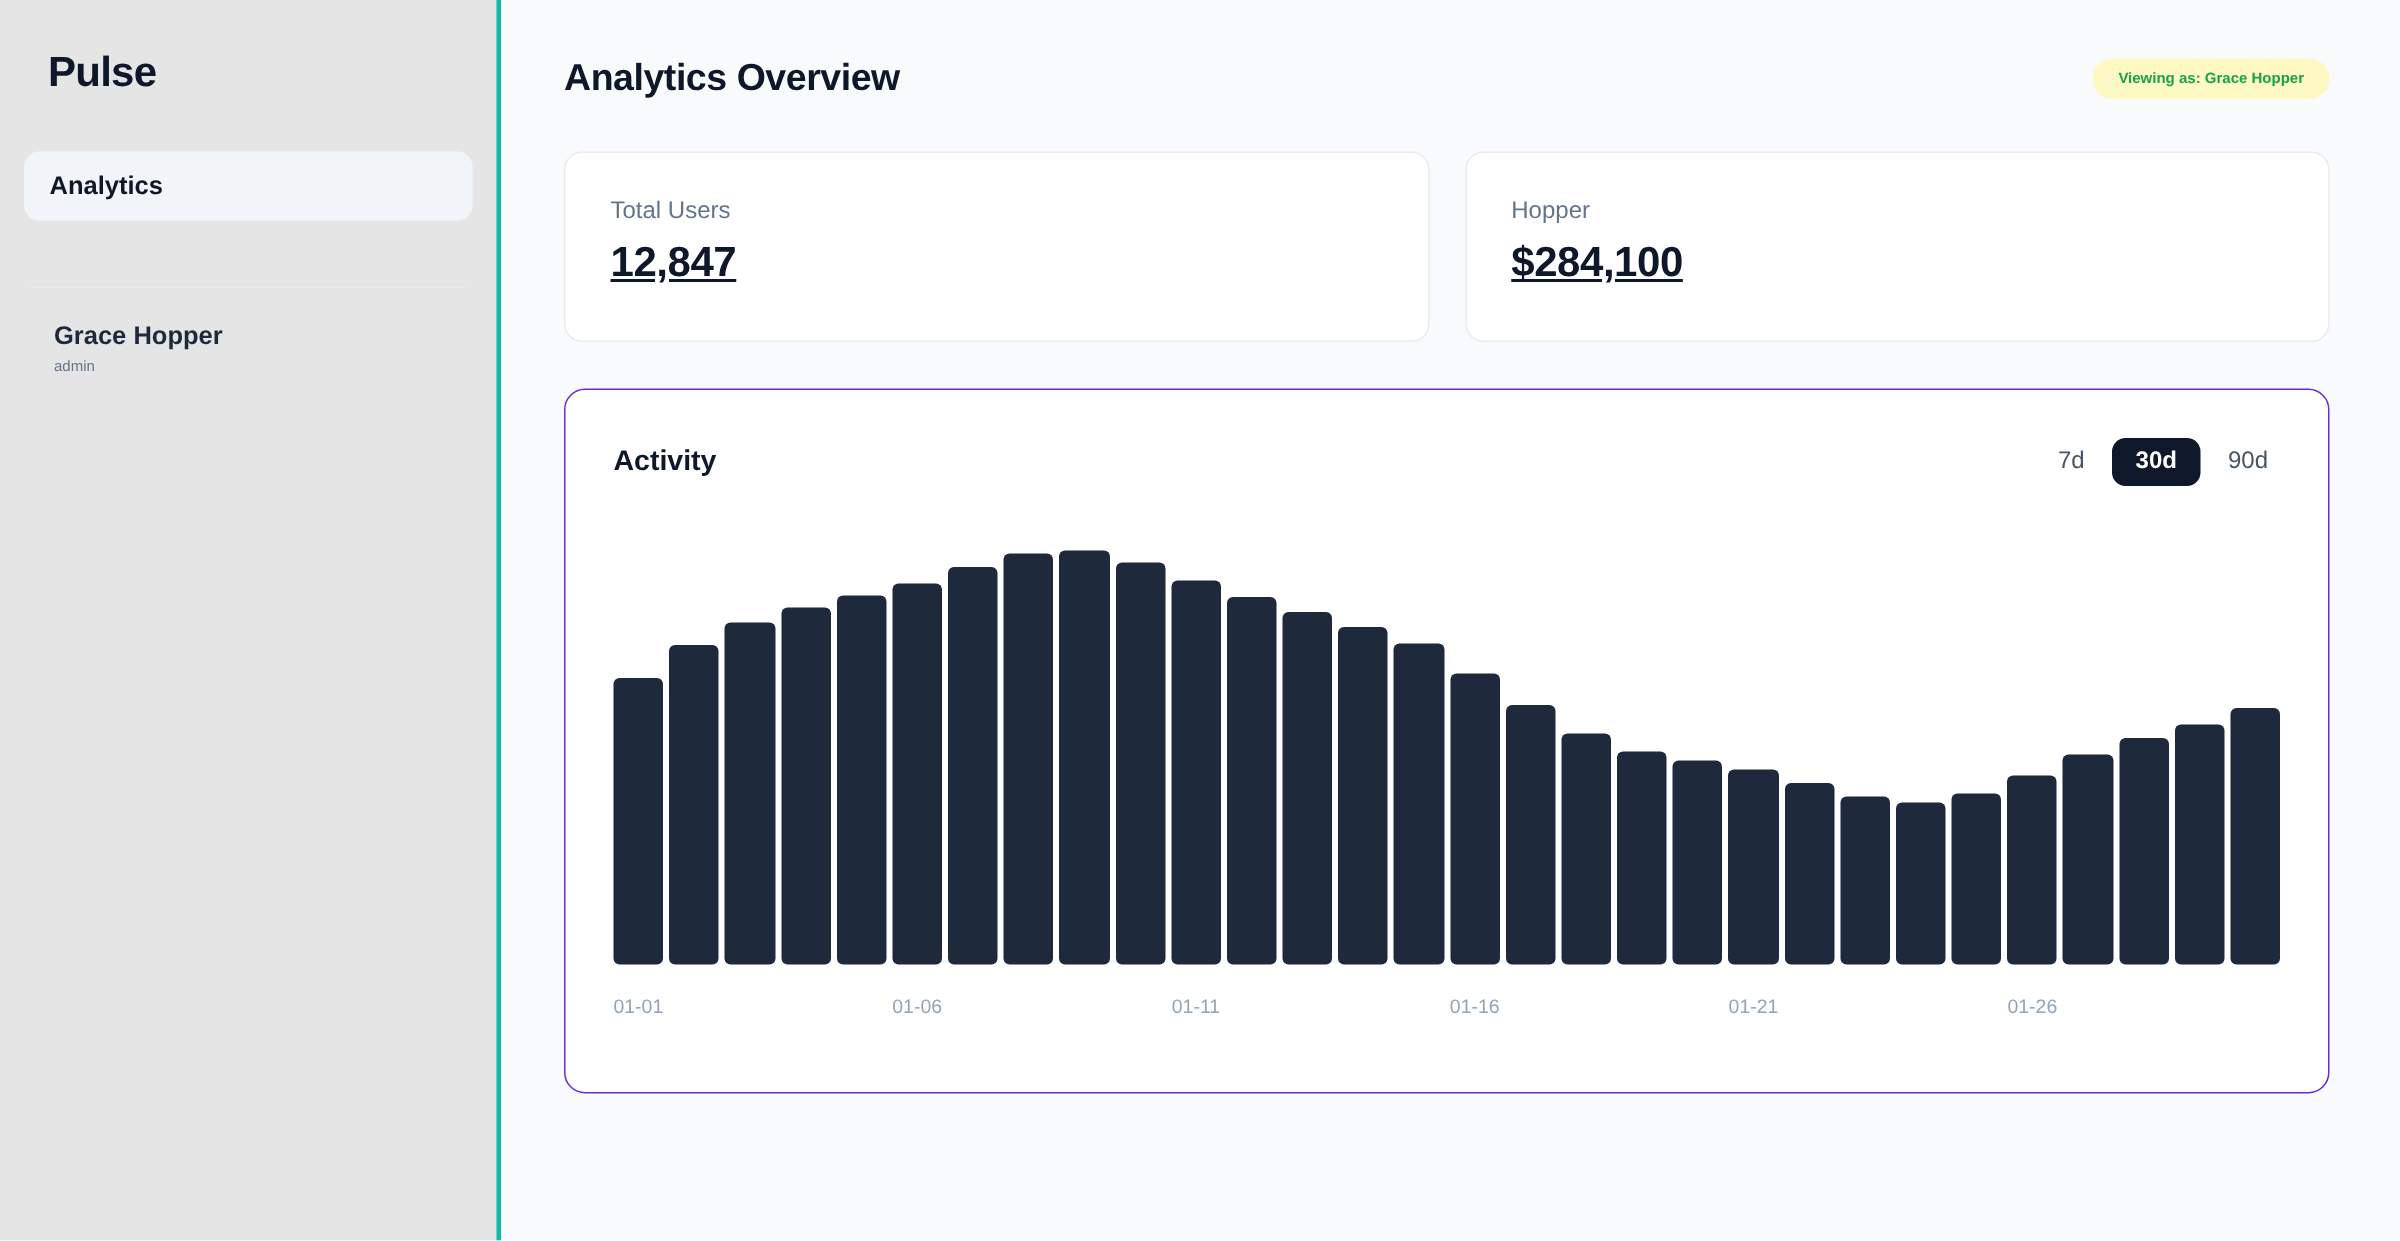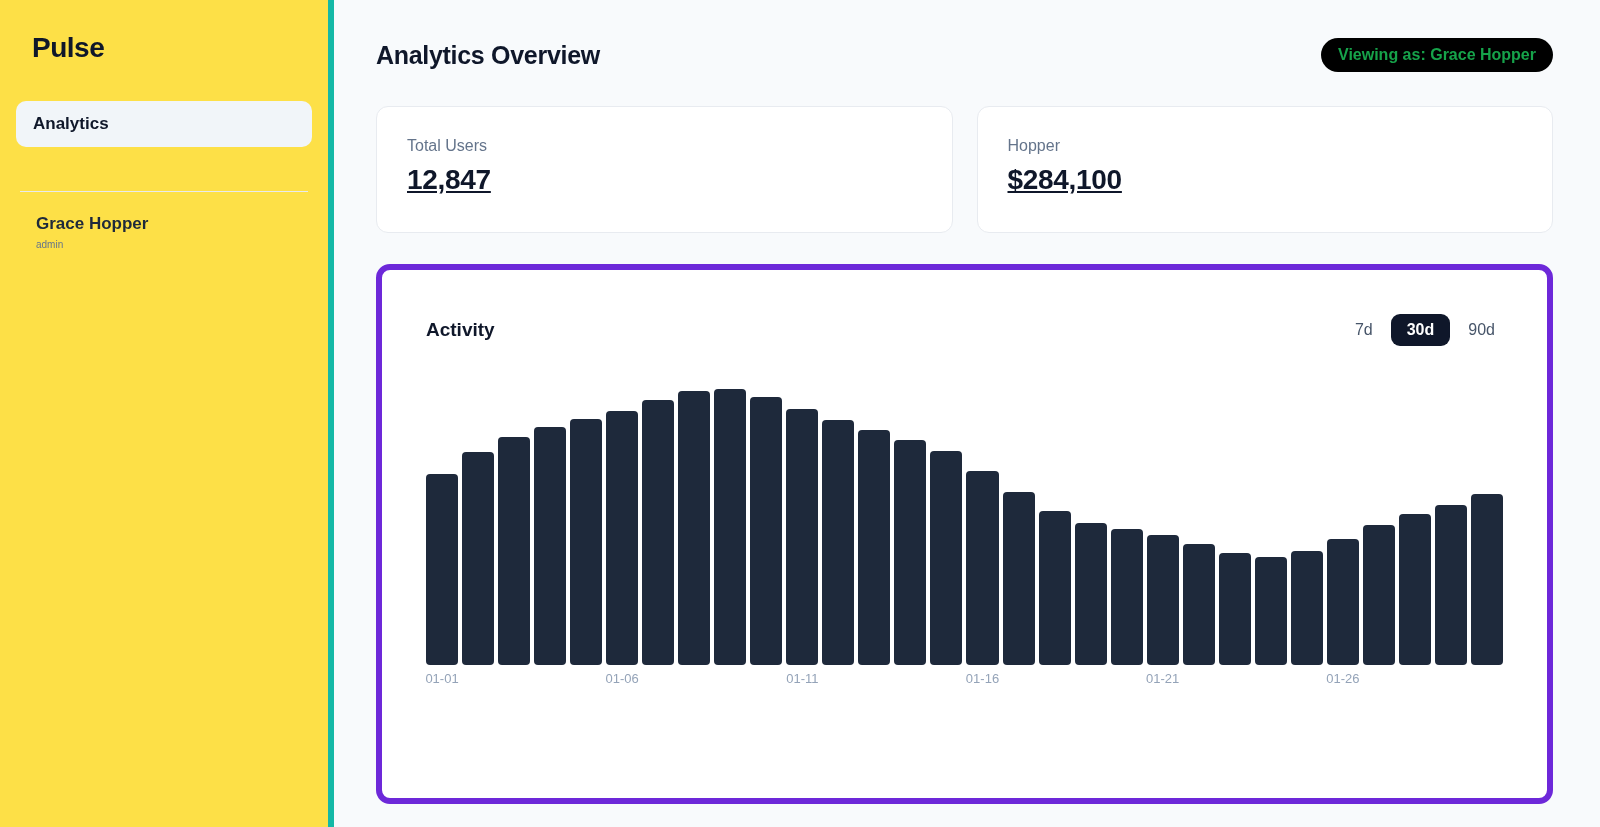--- a/index.html
+++ b/index.html
@@ -7,22 +7,22 @@
   body {
     font-family: "Liberation Sans", sans-serif;
     background: #f8fafc;
     color: #0f172a;
     display: flex;
   }
 
   
   .sidebar {
     width: 334px; min-width: 334px; height: 100%;
-    background: #fde047;
-    border-right: 6px solid #14b8a6;
+    background: #e5e5e5;
+    border-right: 3px solid #14b8a6;
     padding: 30px 16px 0 16px;
   }
   .brand {
     font-size: 28px; font-weight: 800; letter-spacing: -0.5px;
     color: #0f172a; margin-left: 16px; margin-top: 2px;
   }
   .nav-item {
     margin-top: 37px;
     background: #f1f5f9;
     border-radius: 10px;
@@ -37,22 +37,22 @@
   .user-block { margin: 22px 0 0 20px; }
   .user-name { font-size: 17px; font-weight: 700; color: #1e293b; }
   .user-role { font-size: 10px; color: #64748b; margin-top: 5px; }
 
   
   .main { flex: 1; padding: 38px 47px 0 42px; }
 
   .page-header { display: flex; align-items: center; justify-content: space-between; }
   .page-title { font-size: 25px; font-weight: 700; color: #0f172a; letter-spacing: -0.3px; }
   .viewing-badge {
-    background: #000000; color: #16a34a;
-    font-size: 16px; font-weight: 600;
+    background: #fef9c3; color: #16a34a;
+    font-size: 10px; font-weight: 600;
     padding: 8px 17px; border-radius: 999px;
   }
 
   
   .stats-row {
     margin-top: 34px;
     display: grid; grid-template-columns: repeat(2, 1fr); gap: 24px;
   }
   .stat-card {
     background: #ffffff;
@@ -61,24 +61,24 @@
     height: 127px;
     padding: 30px;
   }
   .stat-label { font-size: 16px; color: #64748b; }
   .stat-value { font-size: 28px; font-weight: 700; color: #0f172a; margin-top: 9px; letter-spacing: -0.3px; text-decoration: underline; }
 
   
   .chart-card {
     margin-top: 31px;
     background: #ffffff;
-    border: 6px solid #6d28d9;
+    border: 1px solid #6d28d9;
     border-radius: 14px;
-    height: 540px;
-    padding: 44px;
+    height: 470px;
+    padding: 32px;
   }
   .chart-header { display: flex; align-items: center; justify-content: space-between; }
   .chart-title { font-size: 19px; font-weight: 700; color: #0f172a; }
   .range-toggle { display: flex; align-items: center; gap: 10px; }
   .range-btn {
     border: none; background: transparent;
     font-family: "Liberation Sans", sans-serif;
     font-size: 16px; color: #475569;
     padding: 7px 8px; border-radius: 9px; cursor: pointer;
   }
@@ -86,21 +86,21 @@
     background: #0f172a; color: #ffffff;
     font-weight: 700; padding: 7px 16px;
   }
 
   .bars-area {
     margin-top: 26px;
     height: 293px;
     display: flex; align-items: flex-end; gap: 4px;
   }
   .bar { flex: 1; background: #1e293b; border-radius: 4px; }
-  .xaxis-row { display: flex; gap: 4px; margin-top: 6px; }
+  .xaxis-row { display: flex; gap: 4px; margin-top: 20px; }
   .xaxis-cell {
     flex: 1; position: relative; height: 17px;
     font-size: 13px; color: #94a3b8;
   }
   .xaxis-cell span {
     position: absolute; left: 50%; transform: translateX(-50%);
     white-space: nowrap;
   }
 </style>
 </head>

